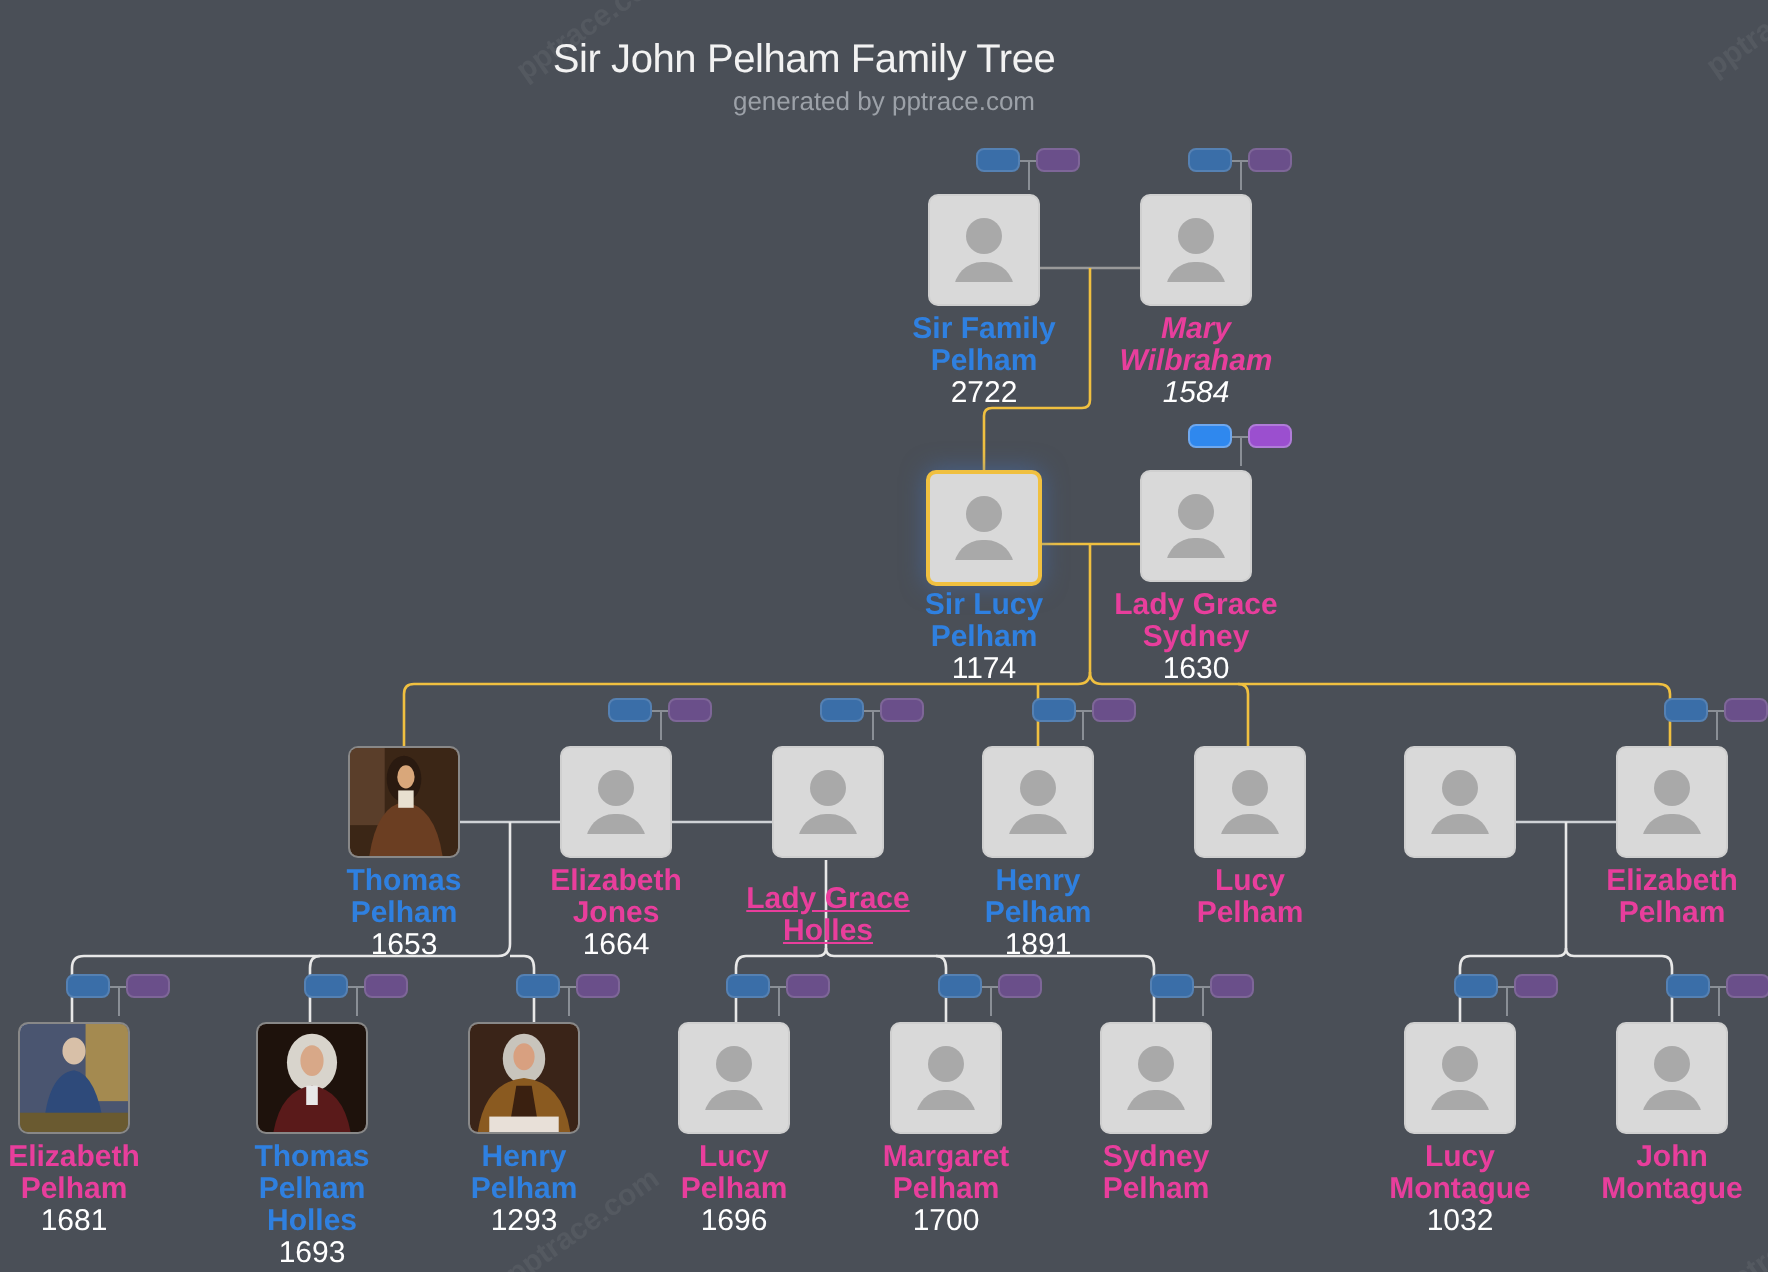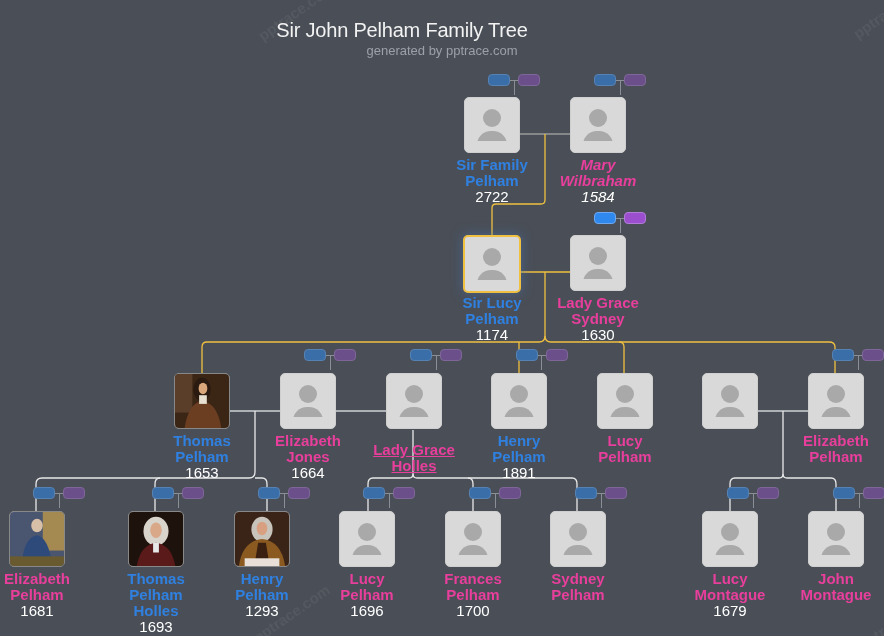--- a/index.html
+++ b/index.html
@@ -322,39 +322,39 @@
 <div class="label f" style="left:307px;top:571px;">
   <span>Lucy</span><br><span>Pelham</span>
   <span class="year">1696</span>
 </div>
 
 <div class="card" style="left:445px;top:511px;">
   <div class="avatar-head"></div>
     <div class="avatar-body"></div>
 </div>
 <div class="label f" style="left:413px;top:571px;">
-  <span>Frances</span><br><span>Pelham</span>
+  <span>Margaret</span><br><span>Pelham</span>
   <span class="year">1700</span>
 </div>
 
 <div class="card" style="left:550px;top:511px;">
   <div class="avatar-head"></div>
     <div class="avatar-body"></div>
 </div>
 <div class="label f" style="left:518px;top:571px;">
   <span>Sydney</span><br><span>Pelham</span>
 </div>
 
 <div class="card" style="left:702px;top:511px;">
   <div class="avatar-head"></div>
     <div class="avatar-body"></div>
 </div>
 <div class="label f" style="left:670px;top:571px;">
   <span>Lucy</span><br><span>Montague</span>
-  <span class="year">1679</span>
+  <span class="year">1032</span>
 </div>
 
 <div class="card" style="left:808px;top:511px;">
   <div class="avatar-head"></div>
     <div class="avatar-body"></div>
 </div>
 <div class="label f" style="left:776px;top:571px;">
   <span>John</span><br><span>Montague</span>
 </div>
 

